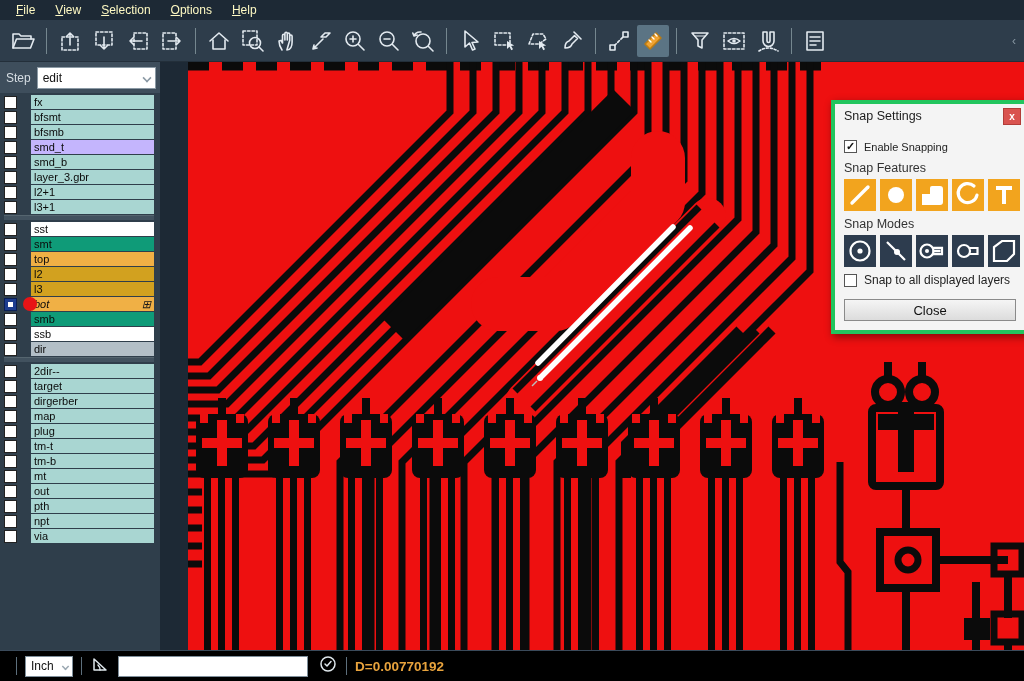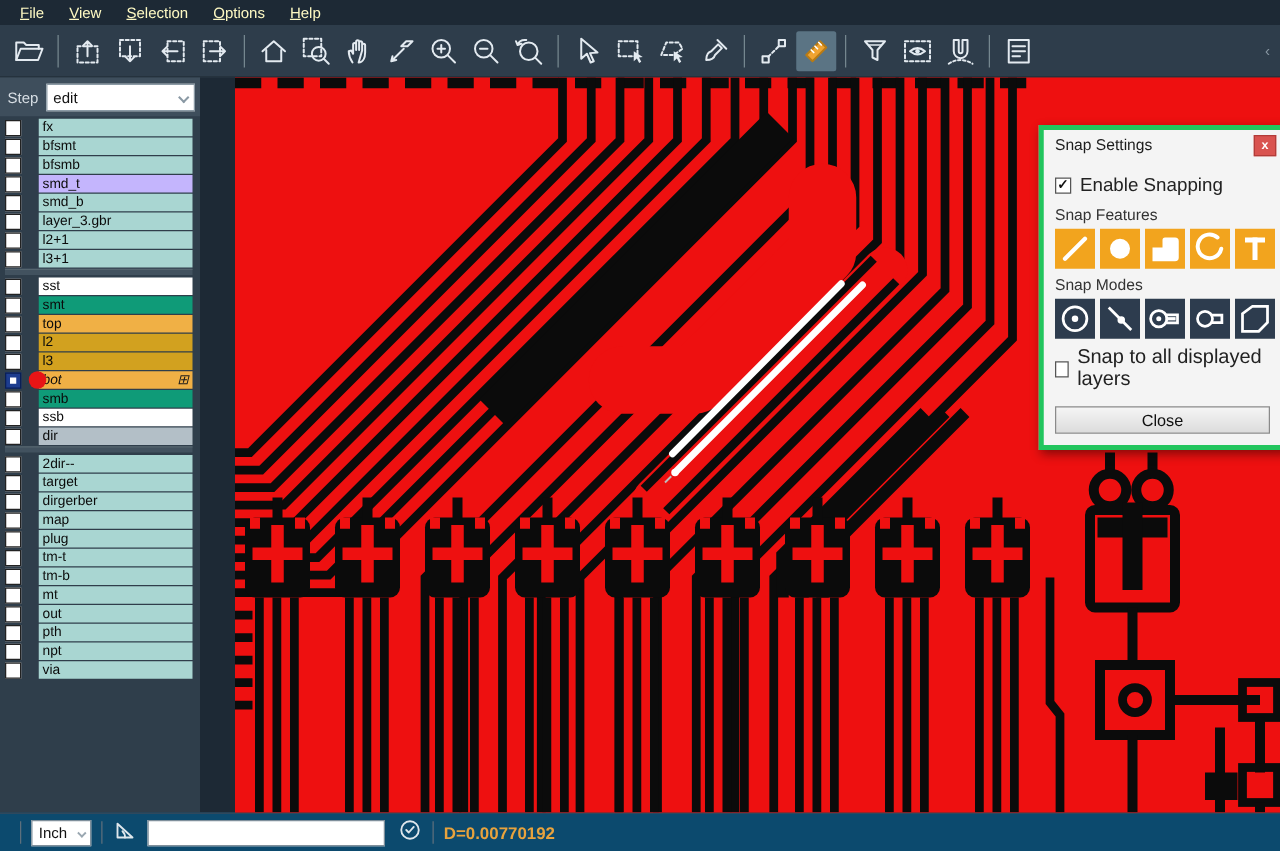--- a/index.html
+++ b/index.html
@@ -58,32 +58,32 @@
   .snap-dialog { position:absolute; left:643px; top:38px; width:198px; background:#f4f4f4;
     border:4px solid #22c55e; box-shadow:2px 3px 8px rgba(0,0,0,.45); z-index:5; }
   .snap-title { height:24px; display:flex; align-items:center; padding:0 4px 0 9px; }
   .snap-title-text { font-size:12.5px; color:#1c1c1c; flex:1; }
   .snap-close { width:18px; height:17px; background:#d9534f; color:#fff; font-size:10px; font-weight:bold;
     display:flex; align-items:center; justify-content:center; border:1px solid #b23c38; }
   .snap-body { padding:6px 9px 9px 9px; }
   .cb-row { display:flex; align-items:center; margin:6px 0 8px 0; }
   .cb-box { width:13px; height:13px; background:#fff; border:1px solid #555; margin-right:7px;
     font-size:11px; font-weight:bold; color:#111; line-height:11px; text-align:center; }
-  .cb-label { font-size:15px; color:#222; }
+  .cb-label { font-size:11px; color:#222; }
   .snap-section-label { font-size:12.5px; color:#333; margin:4px 0 4px 0; }
   .snap-btn-row { display:flex; gap:4px; margin-bottom:6px; }
   .snap-btn { width:32px; height:32px; display:flex; align-items:center; justify-content:center; }
   .snap-btn.orange { background:#f2a41e; }
   .snap-btn.dark { background:#2d3c4e; }
   .snap-close-btn { width:100%; height:22px; background:linear-gradient(#f5f5f5,#dcdcdc);
     border:1px solid #8a8a8a; font-size:13px; color:#111; font-family:"Liberation Sans",sans-serif;
     margin-top:4px; }
 
   
-  .statusbar { height:31px; background:#0c4a6e; border-top:1px solid #3a4a5a; display:flex;
+  .statusbar { height:31px; background:#000000; border-top:1px solid #3a4a5a; display:flex;
     align-items:center; padding-left:8px; flex:0 0 auto; }
   .ssep { width:1px; height:18px; background:#5d6f7c; margin:0 8px; }
   .units-select { width:48px; height:21px; background:#fff; border:1px solid #7f8f9b; display:flex;
     align-items:center; font-size:12px; color:#111; padding-left:5px; position:relative; }
   .units-chevron { position:absolute; right:3px; top:6px; width:7px; height:7px;
     border-right:2px solid #9aa7b1; border-bottom:2px solid #9aa7b1; transform:rotate(45deg) scale(.75); }
   .status-icon svg { stroke:#dfe7ec; fill:none; stroke-width:1.5; stroke-linecap:round; stroke-linejoin:round; }
   .status-input { width:190px; height:21px; background:#fff; border:1px solid #7f8f9b; margin:0 10px 0 8px;
     font-size:12px; padding:0 4px; font-family:"Liberation Sans",sans-serif; }
   .distance { font-size:13.5px; font-weight:bold; }
@@ -547,21 +547,21 @@
                 </svg>
             </div>
             <div class="snap-btn dark">
               <svg width="32" height="32" viewBox="0 0 32 32">
                   <path d="M6 26 V12 L14 6 H26 V19 L19 26 Z" fill="none" stroke="#fff" stroke-width="2.2"></path>
                 </svg>
             </div>
           </div>
           <div class="cb-row">
             <span class="cb-box"></span>
-            <span class="cb-label" style="font-size:16px">Snap to all displayed layers</span>
+            <span class="cb-label" style="font-size:12px">Snap to all displayed layers</span>
           </div>
           <button class="snap-close-btn">Close</button>
         </div>
       </div>
     </div>
   </div>
 
   <div class="statusbar">
     <div class="ssep"></div>
     <div class="units-select">

